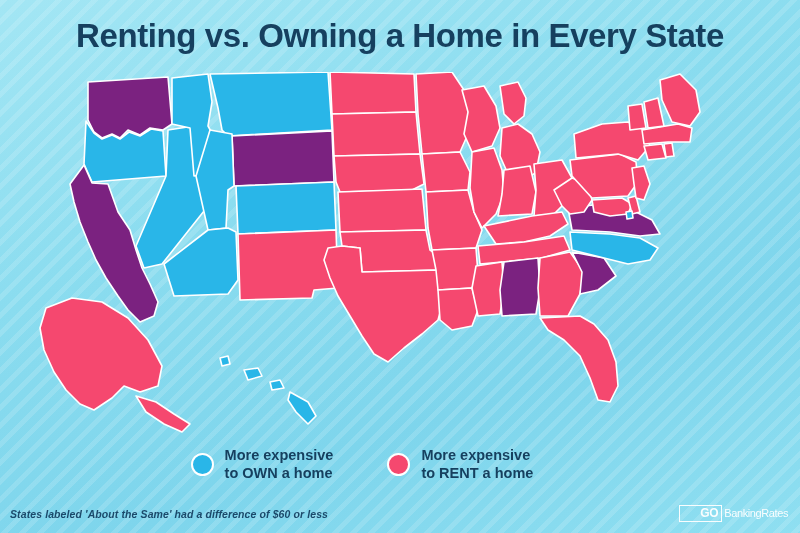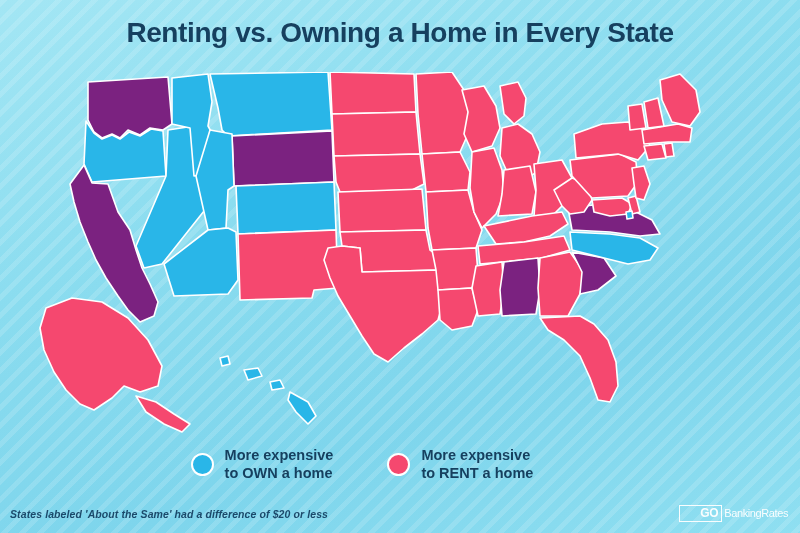--- a/index.html
+++ b/index.html
@@ -24,21 +24,21 @@
         rgba(255,255,255,0.0) 13px),
       linear-gradient(160deg, #a3e6f4 0%, #8adcef 38%, #7ed5ec 70%, #8fdff1 100%);
     overflow: hidden;
   }
   #page-title {
     position: absolute;
     top: 17px;
     left: 0;
     width: 800px;
     text-align: center;
-    font-size: 28px;
+    font-size: 33px;
     font-weight: bold;
     letter-spacing: -0.4px;
     color: #16405f;
     font-family: "Liberation Sans", sans-serif;
     white-space: nowrap;
   }
   #map-wrap {
     position: absolute;
     top: 72px;
     left: 32px;
@@ -290,20 +290,20 @@
       <span class="legend-label">More expensive
 to OWN a home</span>
     </div>
     <div class="legend-item">
       <span class="legend-dot" style="background: rgb(245, 72, 111);"></span>
       <span class="legend-label">More expensive
 to RENT a home</span>
     </div>
   </div>
 
-  <div id="footnote">States labeled 'About the Same' had a difference of $20 or less</div>
+  <div id="footnote">States labeled 'About the Same' had a difference of $60 or less</div>
 
   <div id="logo">
     <span id="logo-go">GO</span>
     <span id="logo-text">BankingRates</span>
   </div>
 
 </div>
 
 </body></html>

